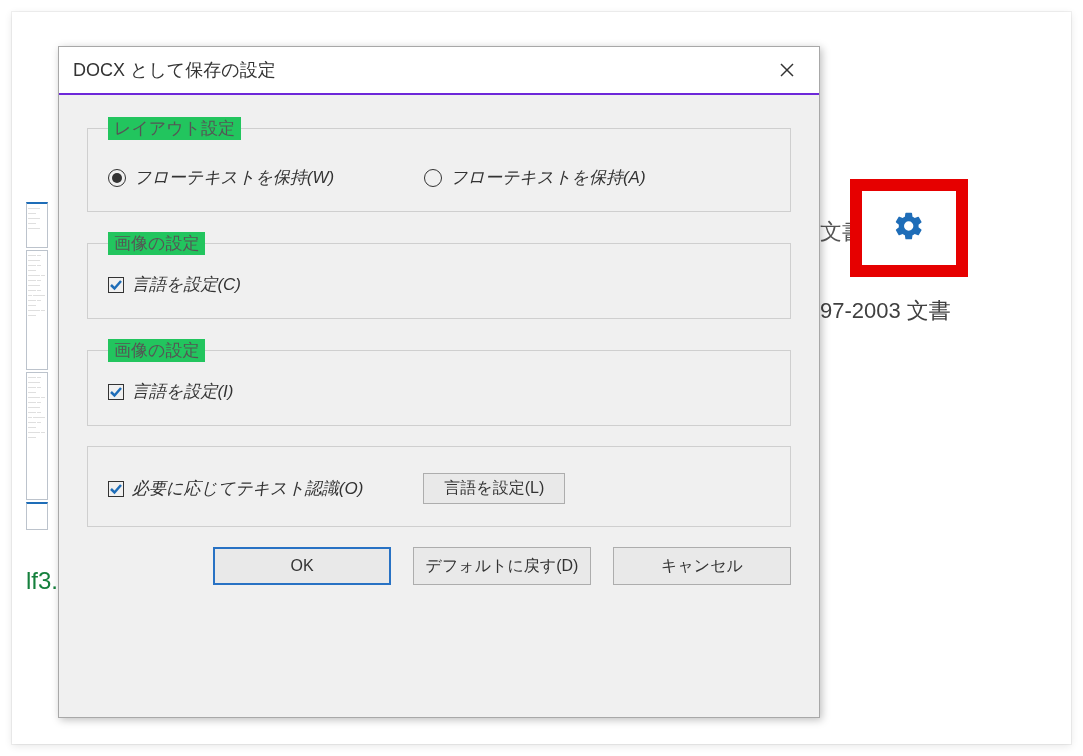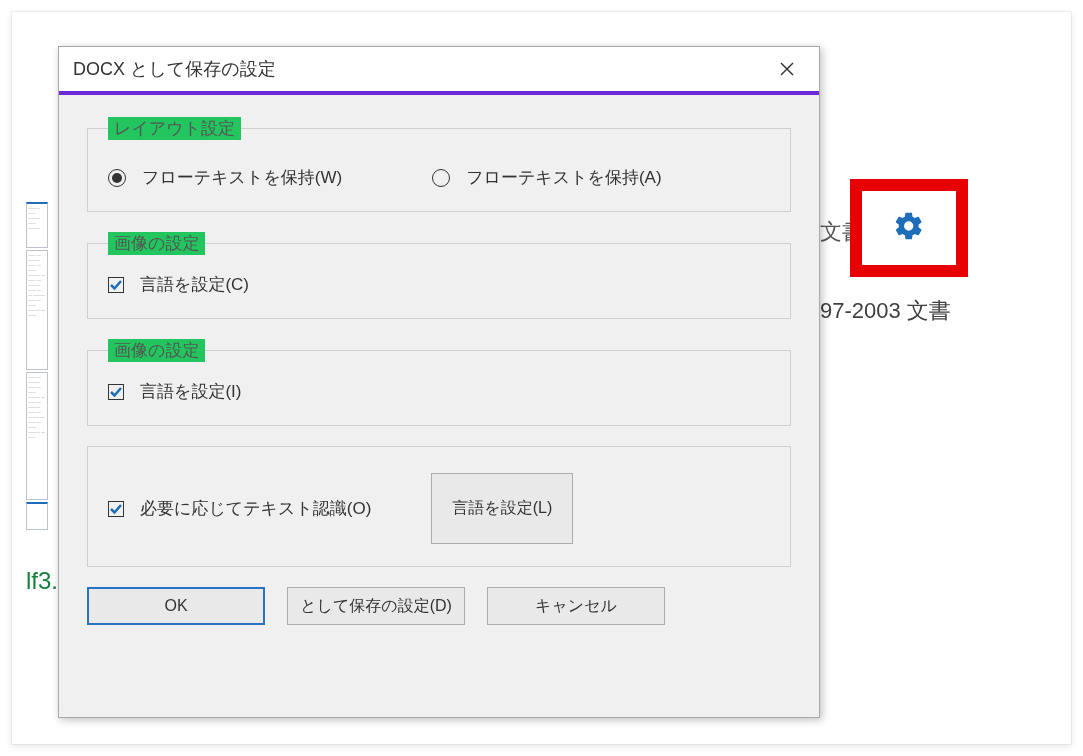--- a/index.html
+++ b/index.html
@@ -87,21 +87,21 @@
       border: 1px solid #a8a8a8;
       box-shadow: 2px 2px 8px rgba(0,0,0,0.25);
     }
     .titlebar {
       height: 48px;
       background: #ffffff;
       display: flex;
       align-items: center;
       justify-content: space-between;
       padding: 0 14px;
-      border-bottom: 4px solid #6d28d9;
+      border-bottom: 2px solid #6d28d9;
     }
     .titlebar .title {
       font-size: 18px;
       color: #333;
     }
     .close-btn {
       width: 36px;
       height: 36px;
       display: flex;
       align-items: center;
@@ -126,24 +126,25 @@
     }
     .radio-row {
       display: flex;
       gap: 90px;
       align-items: center;
       margin-top: 8px;
     }
     .radio-opt, .check-opt {
       display: flex;
       align-items: center;
-      gap: 16px;
+      gap: 8px;
       font-size: 17px;
       color: #333;
       cursor: pointer;
+      font-style: italic;
     }
     .radio-circle {
       width: 18px;
       height: 18px;
       border: 1.5px solid #333;
       border-radius: 50%;
       display: flex;
       align-items: center;
       justify-content: center;
       flex-shrink: 0;
@@ -173,28 +174,28 @@
     }
     .ocr-row {
       display: flex;
       align-items: center;
       gap: 60px;
       margin-top: 8px;
     }
     .inline-btn {
       background: #e9e9e9;
       border: 1px solid #adadad;
-      padding: 24px 20px;
+      padding: 4px 20px;
       font-size: 16px;
       color: #333;
       cursor: pointer;
     }
     .button-row {
       display: flex;
-      justify-content: flex-start;
+      justify-content: flex-end;
       gap: 22px;
       margin-top: 10px;
     }
     .dlg-btn {
       width: 178px;
       height: 38px;
       background: #e9e9e9;
       border: 1px solid #adadad;
       font-size: 16px;
       color: #333;
@@ -294,20 +295,20 @@
                 </svg>
               </span>
             <span>必要に応じてテキスト認識(O)</span>
           </label>
           <button class="inline-btn">言語を設定(L)</button>
         </div>
       </fieldset>
 
       <div class="button-row">
         <button class="dlg-btn primary">OK</button>
-        <button class="dlg-btn">として保存の設定(D)</button>
+        <button class="dlg-btn">デフォルトに戻す(D)</button>
         <button class="dlg-btn">キャンセル</button>
       </div>
 
     </div>
   </div>
 
 </div>
 
 </body></html>

